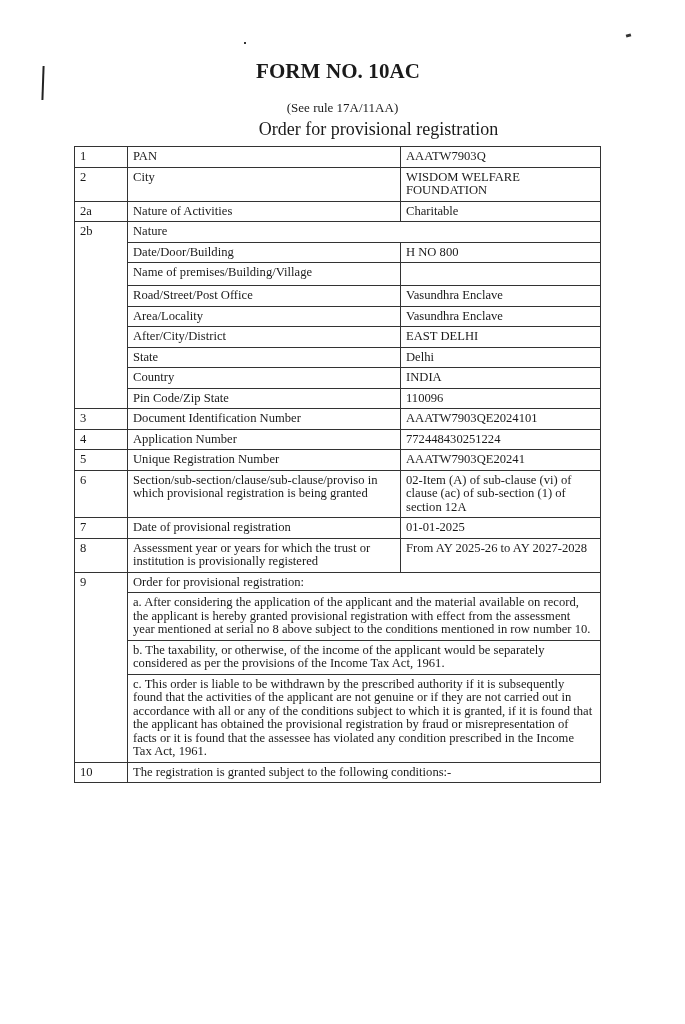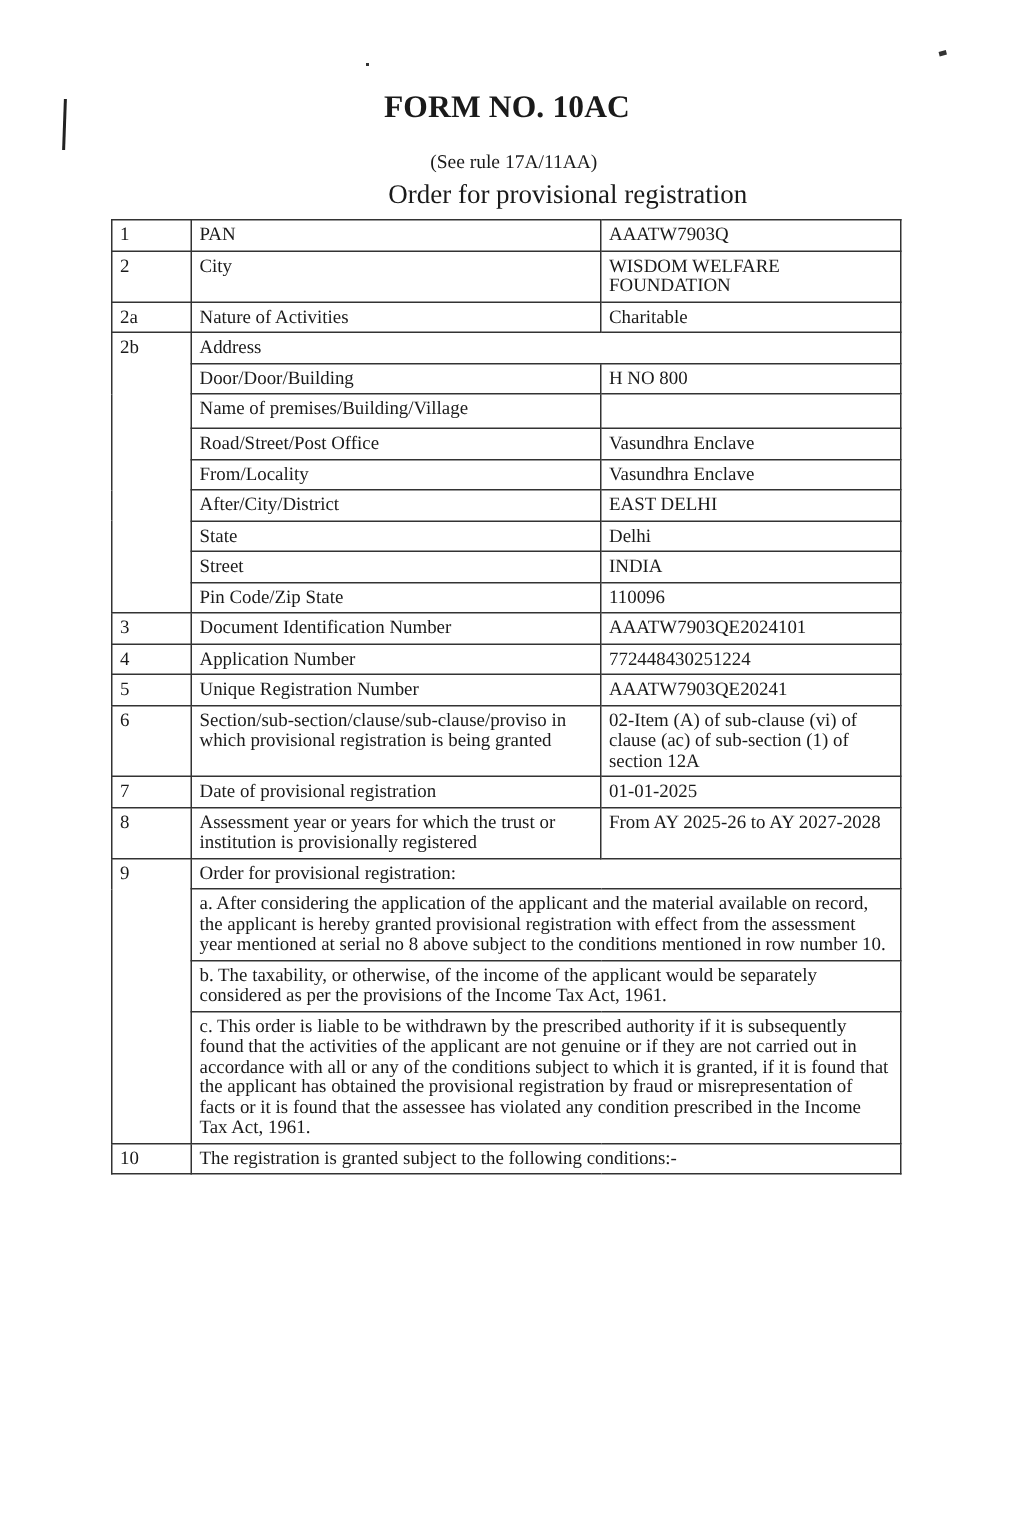--- a/index.html
+++ b/index.html
@@ -43,48 +43,48 @@
     <td class="label">City</td>
     <td class="val">WISDOM WELFARE FOUNDATION</td>
   </tr>
   <tr>
     <td class="num">2a</td>
     <td class="label">Nature of Activities</td>
     <td class="val">Charitable</td>
   </tr>
   <tr>
     <td class="num" rowspan="9">2b</td>
-    <td colspan="2">Address</td>
+    <td colspan="2">Nature</td>
   </tr>
   <tr>
-    <td class="label">Door/Door/Building</td>
+    <td class="label">Date/Door/Building</td>
     <td class="val">H NO 800</td>
   </tr>
   <tr class="r18">
     <td class="label">Name of premises/Building/Village</td>
     <td class="val"></td>
   </tr>
   <tr>
     <td class="label">Road/Street/Post Office</td>
     <td class="val">Vasundhra Enclave</td>
   </tr>
   <tr>
-    <td class="label">From/Locality</td>
+    <td class="label">Area/Locality</td>
     <td class="val">Vasundhra Enclave</td>
   </tr>
   <tr>
     <td class="label">After/City/District</td>
     <td class="val">EAST DELHI</td>
   </tr>
   <tr>
     <td class="label">State</td>
     <td class="val">Delhi</td>
   </tr>
   <tr>
-    <td class="label">Street</td>
+    <td class="label">Country</td>
     <td class="val">INDIA</td>
   </tr>
   <tr>
     <td class="label">Pin Code/Zip State</td>
     <td class="val">110096</td>
   </tr>
   <tr>
     <td class="num">3</td>
     <td class="label">Document Identification Number</td>
     <td class="val">AAATW7903QE2024101</td>

